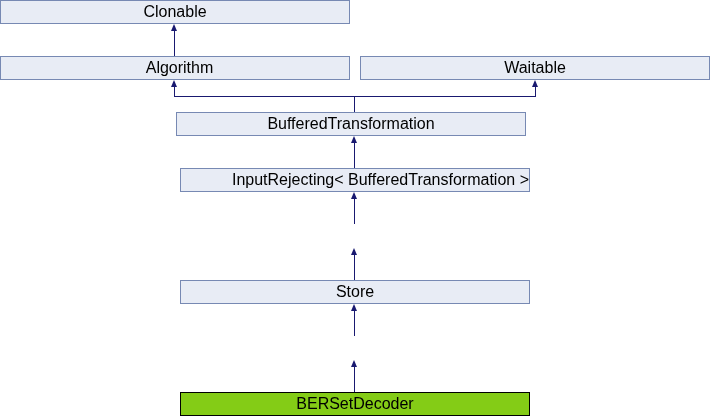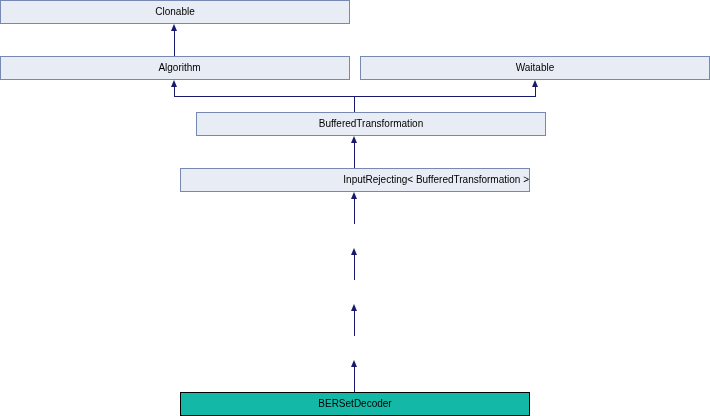--- a/index.html
+++ b/index.html
@@ -16,28 +16,28 @@
     overflow: hidden;
   }
   .node {
     position: absolute;
     box-sizing: border-box;
     width: 350px;
     height: 24px;
     background: #e8ecf5;
     border: 1px solid #7789b3;
     color: #000000;
-    font-size: 10px;
+    font-size: 16px;
     line-height: 22px;
     text-align: center;
     white-space: nowrap;
     cursor: pointer;
   }
   .node.current {
-    background: #14b8a6;
+    background: #84cc16;
     border: 1px solid #000000;
     cursor: default;
   }
   .vline {
     position: absolute;
     width: 1px;
     background: #191970;
   }
   .hline {
     position: absolute;
@@ -57,25 +57,26 @@
 <body>
 
 <div class="diagram">
 
   <div class="node" style="left:0px; top:0px;">Clonable</div>
 
   <div class="node" style="left:0px; top:56px;padding-left:9px;">Algorithm</div>
 
   <div class="node" style="left:360px; top:56px;">Waitable</div>
 
-  <div class="node" style="left:196px; top:112px;">BufferedTransformation</div>
+  <div class="node" style="left:176px; top:112px;">BufferedTransformation</div>
 
   <div class="node" style="left:180px; top:168px;text-align:right;">InputRejecting&lt; BufferedTransformation &gt;</div>
 
 
+  <div class="node" style="left:180px; top:280px;">Store</div>
 
 
   <div class="node current" style="left:180px; top:392px;">BERSetDecoder</div>
 
   <div class="tri-up" style="left:171px; top:24px;"></div>
   <div class="vline" style="left:174px; top:31px; height:25px;"></div>
 
   <div class="tri-up" style="left:171px; top:80px;"></div>
   <div class="vline" style="left:174px; top:87px; height:10px;"></div>
   <div class="tri-up" style="left:532px; top:80px;"></div>

